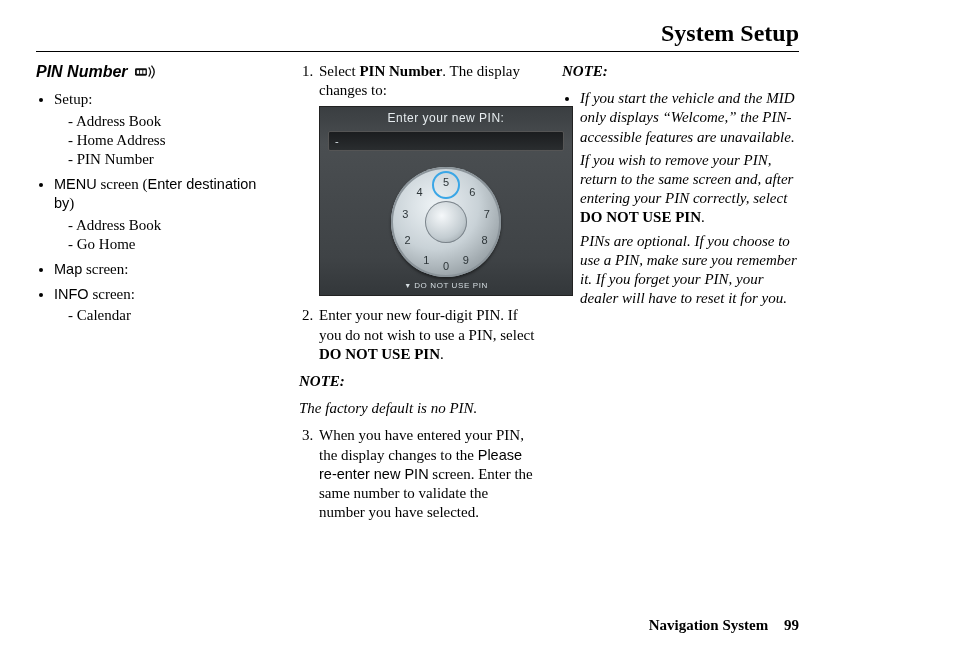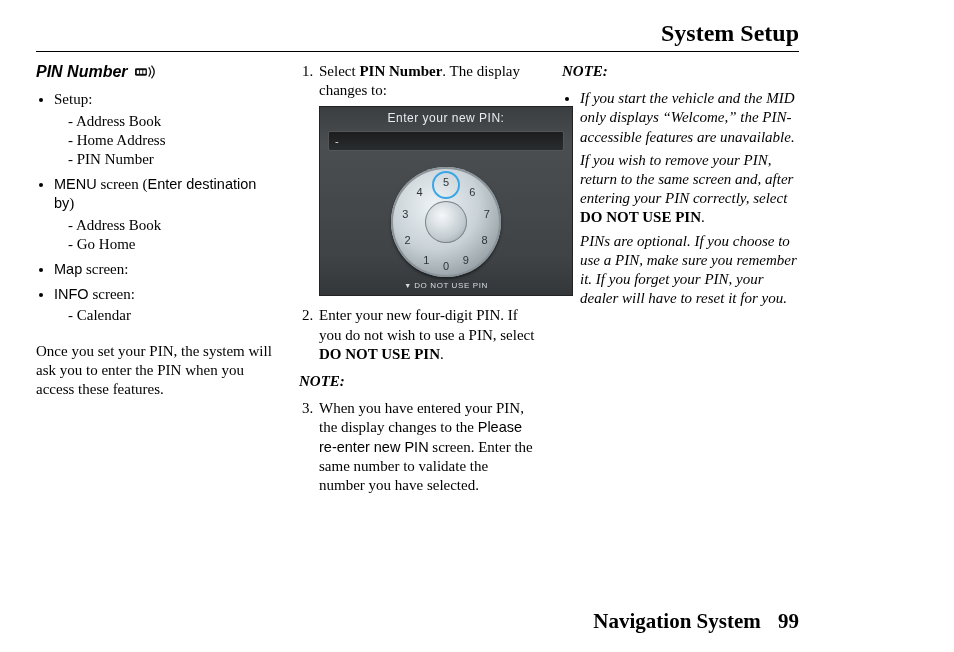--- a/index.html
+++ b/index.html
@@ -189,21 +189,21 @@
   .pin-footer::before {
     content: "▼ ";
     font-size: 7px;
   }
 
   .page-footer {
     position: absolute;
     bottom: 18px;
     right: 36px;
     font-family: "Times New Roman", serif;
-    font-size: 21px;
+    font-size: 15px;
   }
   .page-footer .label { font-weight: bold; margin-right: 12px; }
   .page-footer .num { font-weight: bold; }
 </style>
 </head>
 <body>
 
 <div class="page">
 
   <div class="header">System Setup</div>
@@ -245,21 +245,20 @@
           <span class="sans">Map</span><span> screen:</span>
         </li>
         <li>
           <span class="sans">INFO</span><span> screen:</span>
           <ul class="dashes">
             <li>Calendar</li>
           </ul>
         </li>
       </ul>
 
-      <p>Once you set your PIN, the system will ask you to enter the PIN when you access these features.</p>
     </div>
 
     <div class="col">
       <ol class="steps" start="1">
         <li>
           <span>Select </span><span class="bold">PIN Number</span><span>. The display changes to:</span>
           <div class="pin-screen">
             <div class="pin-title">Enter your new PIN:</div>
             <div class="pin-field">-</div>
             <div class="dial-wrap">
@@ -279,20 +278,21 @@
             </div>
             <div class="pin-footer">DO NOT USE PIN</div>
           </div>
         </li>
         <li>
           <span>Enter your new four-digit PIN. If you do not wish to use a PIN, select </span><span class="bold">DO NOT USE PIN</span><span>.</span>
         </li>
       </ol>
 
       <p class="note-head">NOTE:</p>
+      <p class="note-body">The factory default is no PIN.</p>
 
       <ol class="steps" start="3">
         <li>
           <span>When you have entered your PIN, the display changes to the </span><span class="sans">Please re-enter new PIN</span><span> screen. Enter the same number to validate the number you have selected.</span>
         </li>
       </ol>
     </div>
 
     <div class="col">
 

